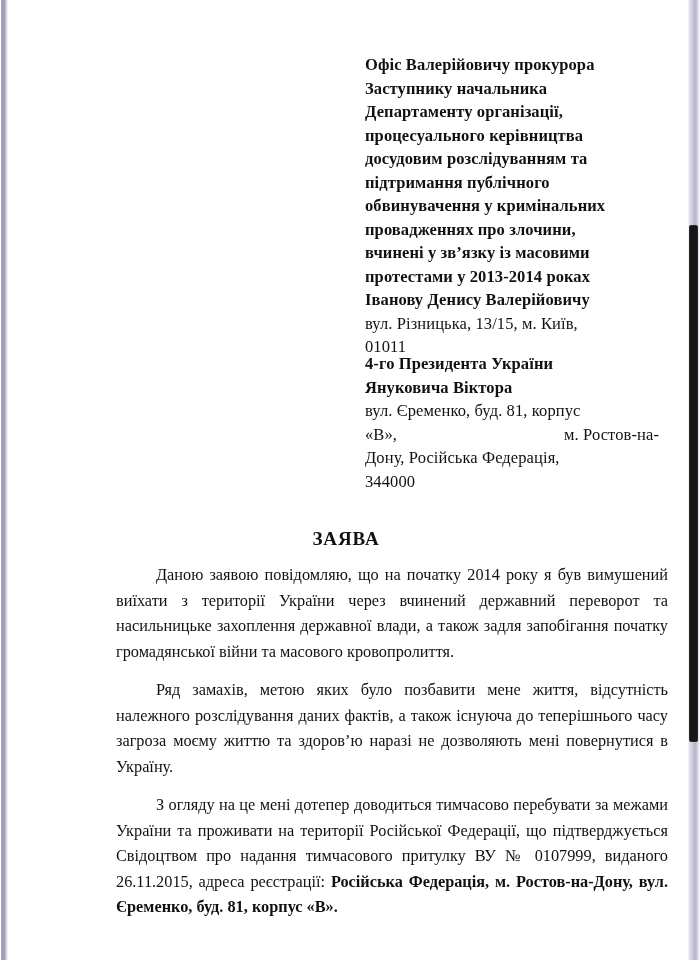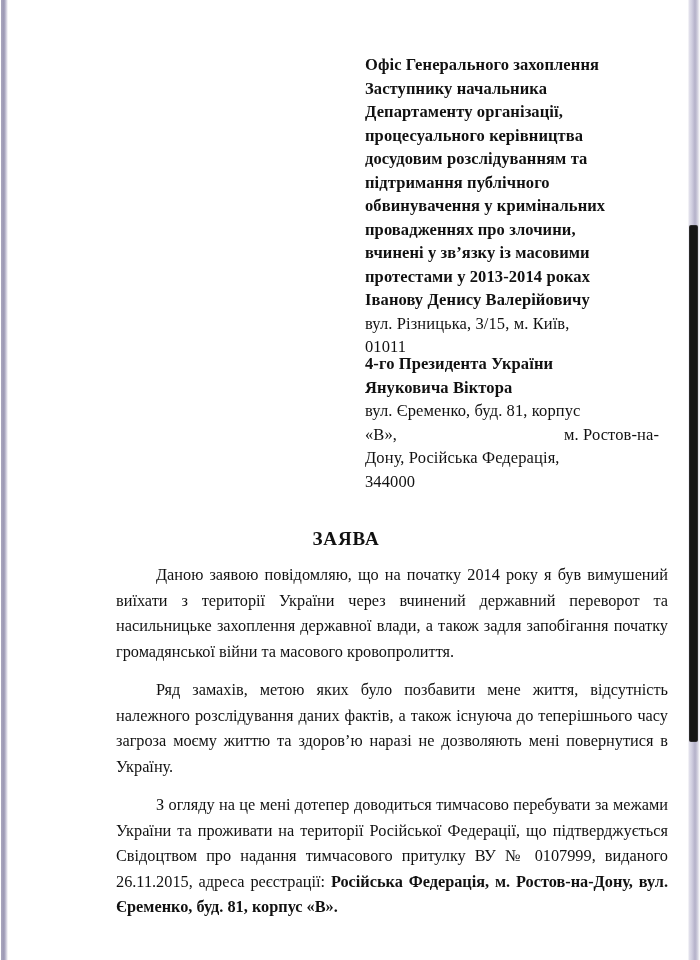--- a/index.html
+++ b/index.html
@@ -102,32 +102,32 @@
   .para b { font-weight: bold; }
 </style>
 </head>
 <body>
 
 <div id="viewer-left-edge"></div>
 
 <div id="page-sheet">
 
   <div class="addr-block" id="addressee-primary">
-    <div class="addr-line bold">Офіс Генерального захоплення</div>
+    <div class="addr-line bold">Офіс Валерійовичу прокурора</div>
     <div class="addr-line bold">Заступнику начальника</div>
     <div class="addr-line bold">Департаменту організації,</div>
     <div class="addr-line bold">процесуального керівництва</div>
     <div class="addr-line bold">досудовим розслідуванням та</div>
     <div class="addr-line bold">підтримання публічного</div>
     <div class="addr-line bold">обвинувачення у кримінальних</div>
     <div class="addr-line bold">провадженнях про злочини,</div>
     <div class="addr-line bold">вчинені у зв’язку із масовими</div>
     <div class="addr-line bold">протестами у 2013-2014 роках</div>
     <div class="addr-line bold">Іванову Денису Валерійовичу</div>
-    <div class="addr-line plain">вул. Різницька, 3/15, м. Київ,</div>
+    <div class="addr-line plain">вул. Різницька, 13/15, м. Київ,</div>
     <div class="addr-line plain">01011</div>
   </div>
 
   <div class="addr-block" id="addressee-secondary">
     <div class="addr-line bold">4-го Президента України</div>
     <div class="addr-line bold">Януковича Віктора</div>
     <div class="addr-line plain">вул. Єременко, буд. 81, корпус</div>
     <div class="addr-line plain addr-split">
       <span>«В»,</span>
       <span>м. Ростов-на-</span>

